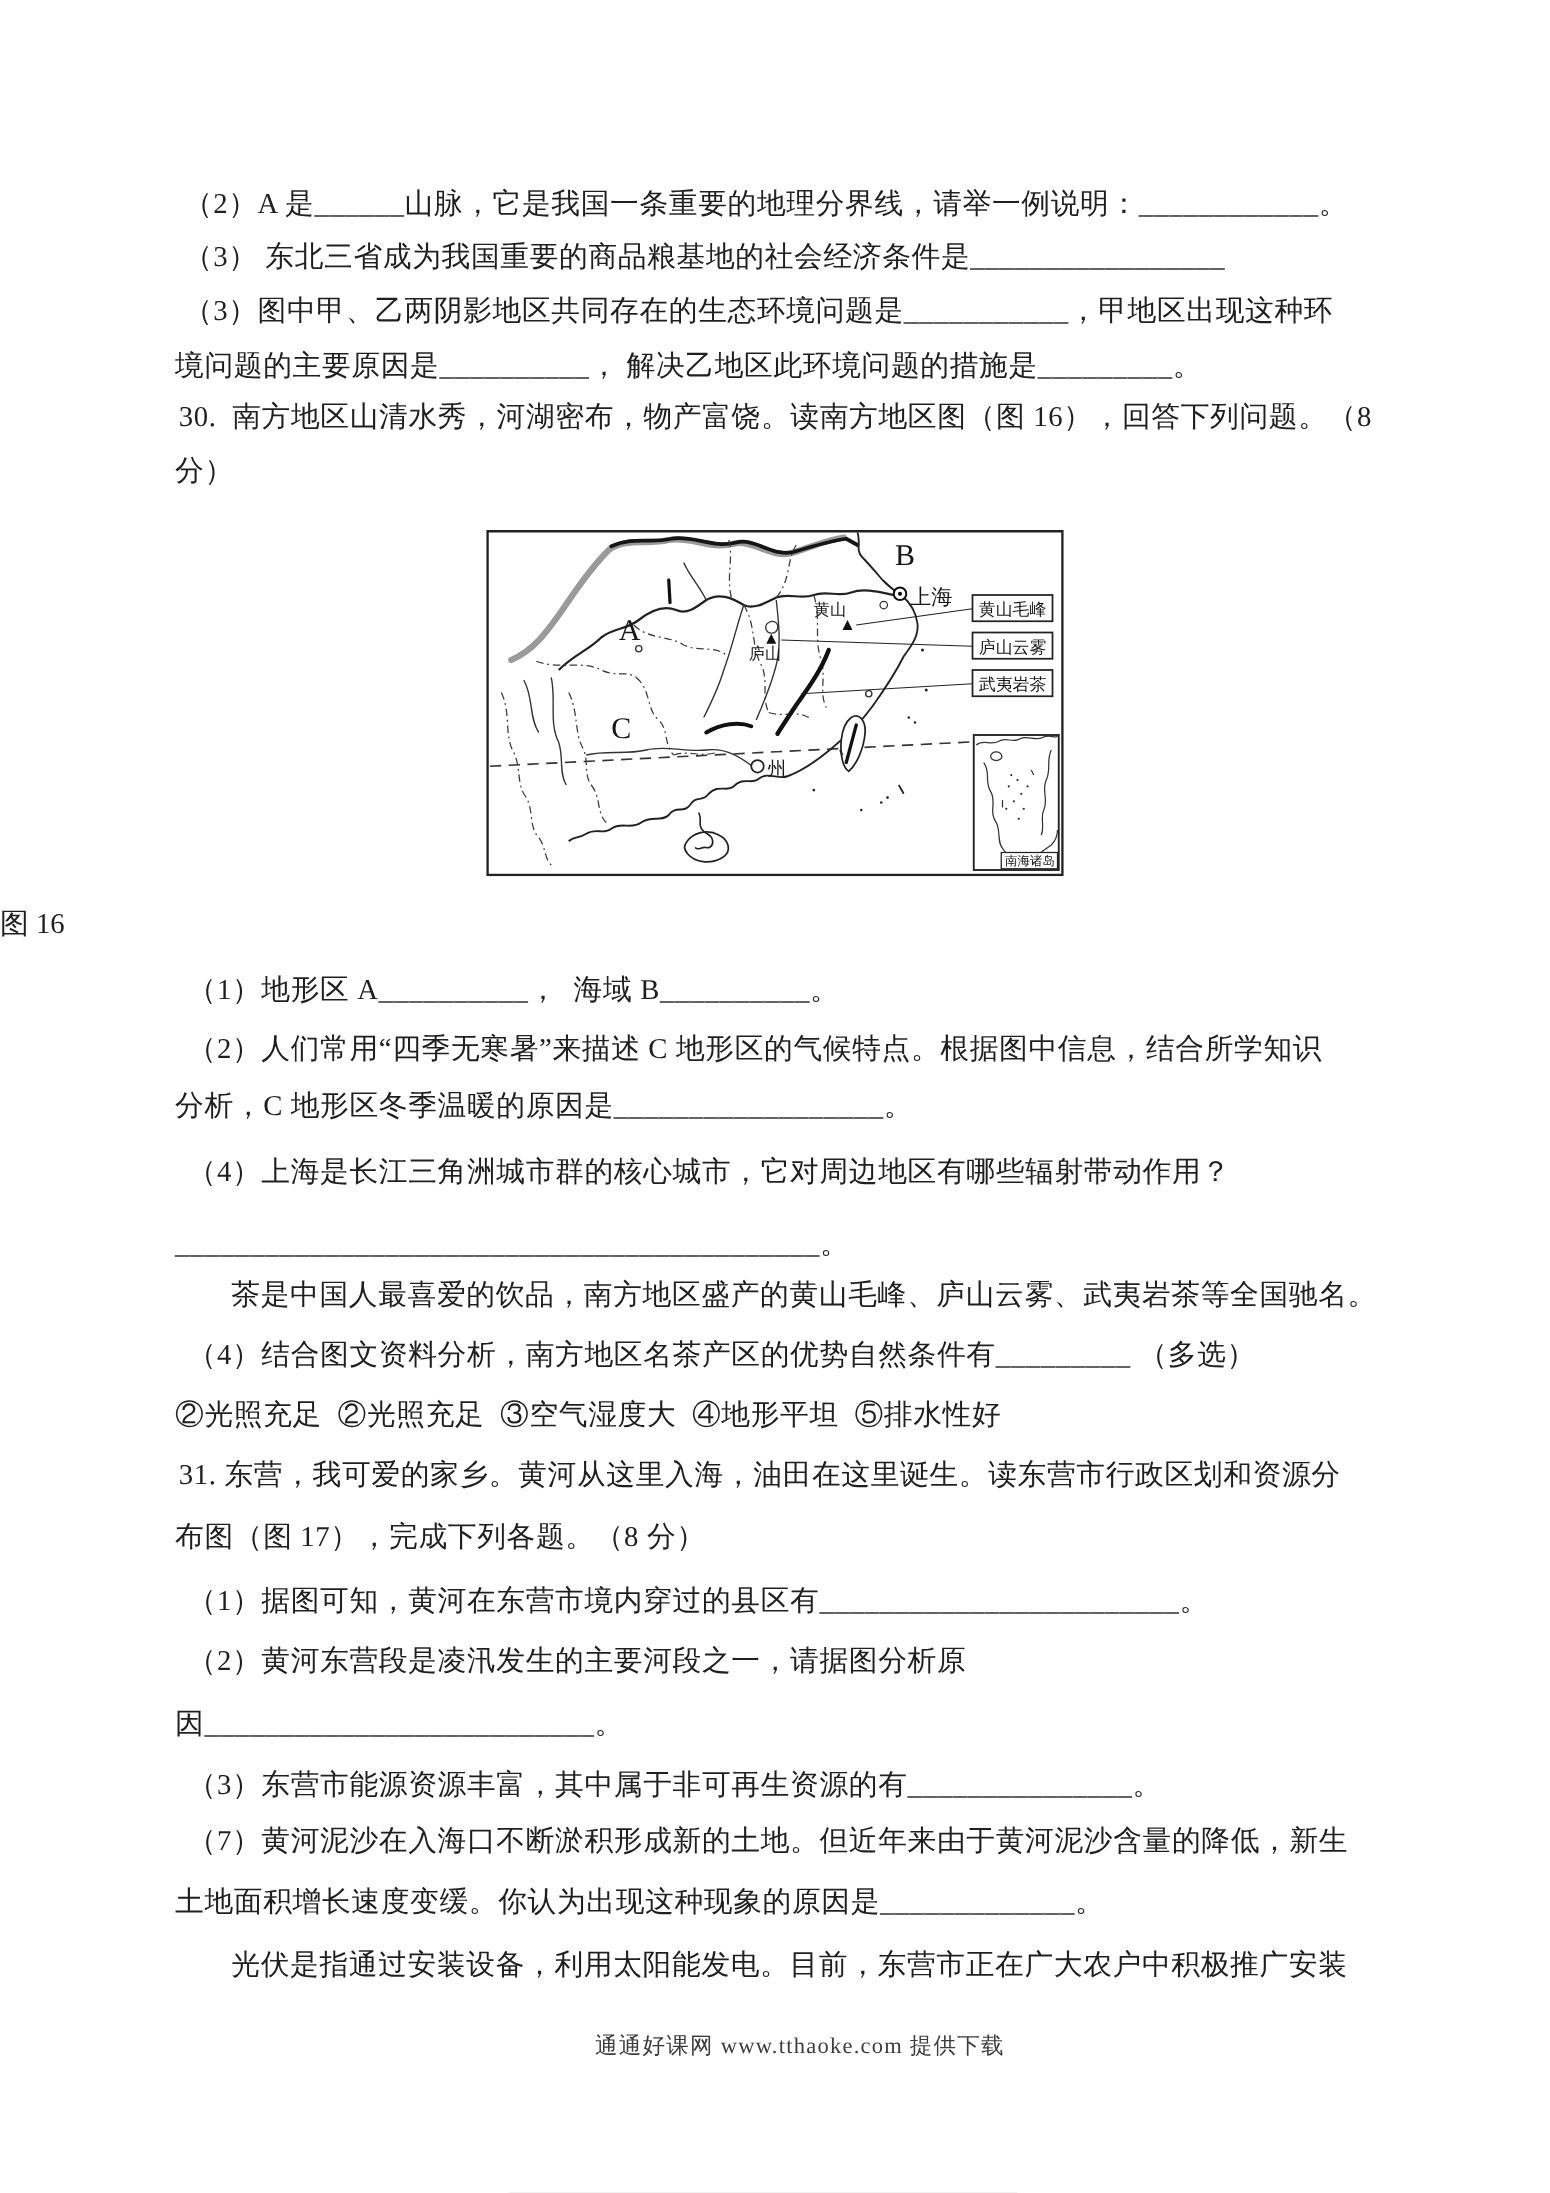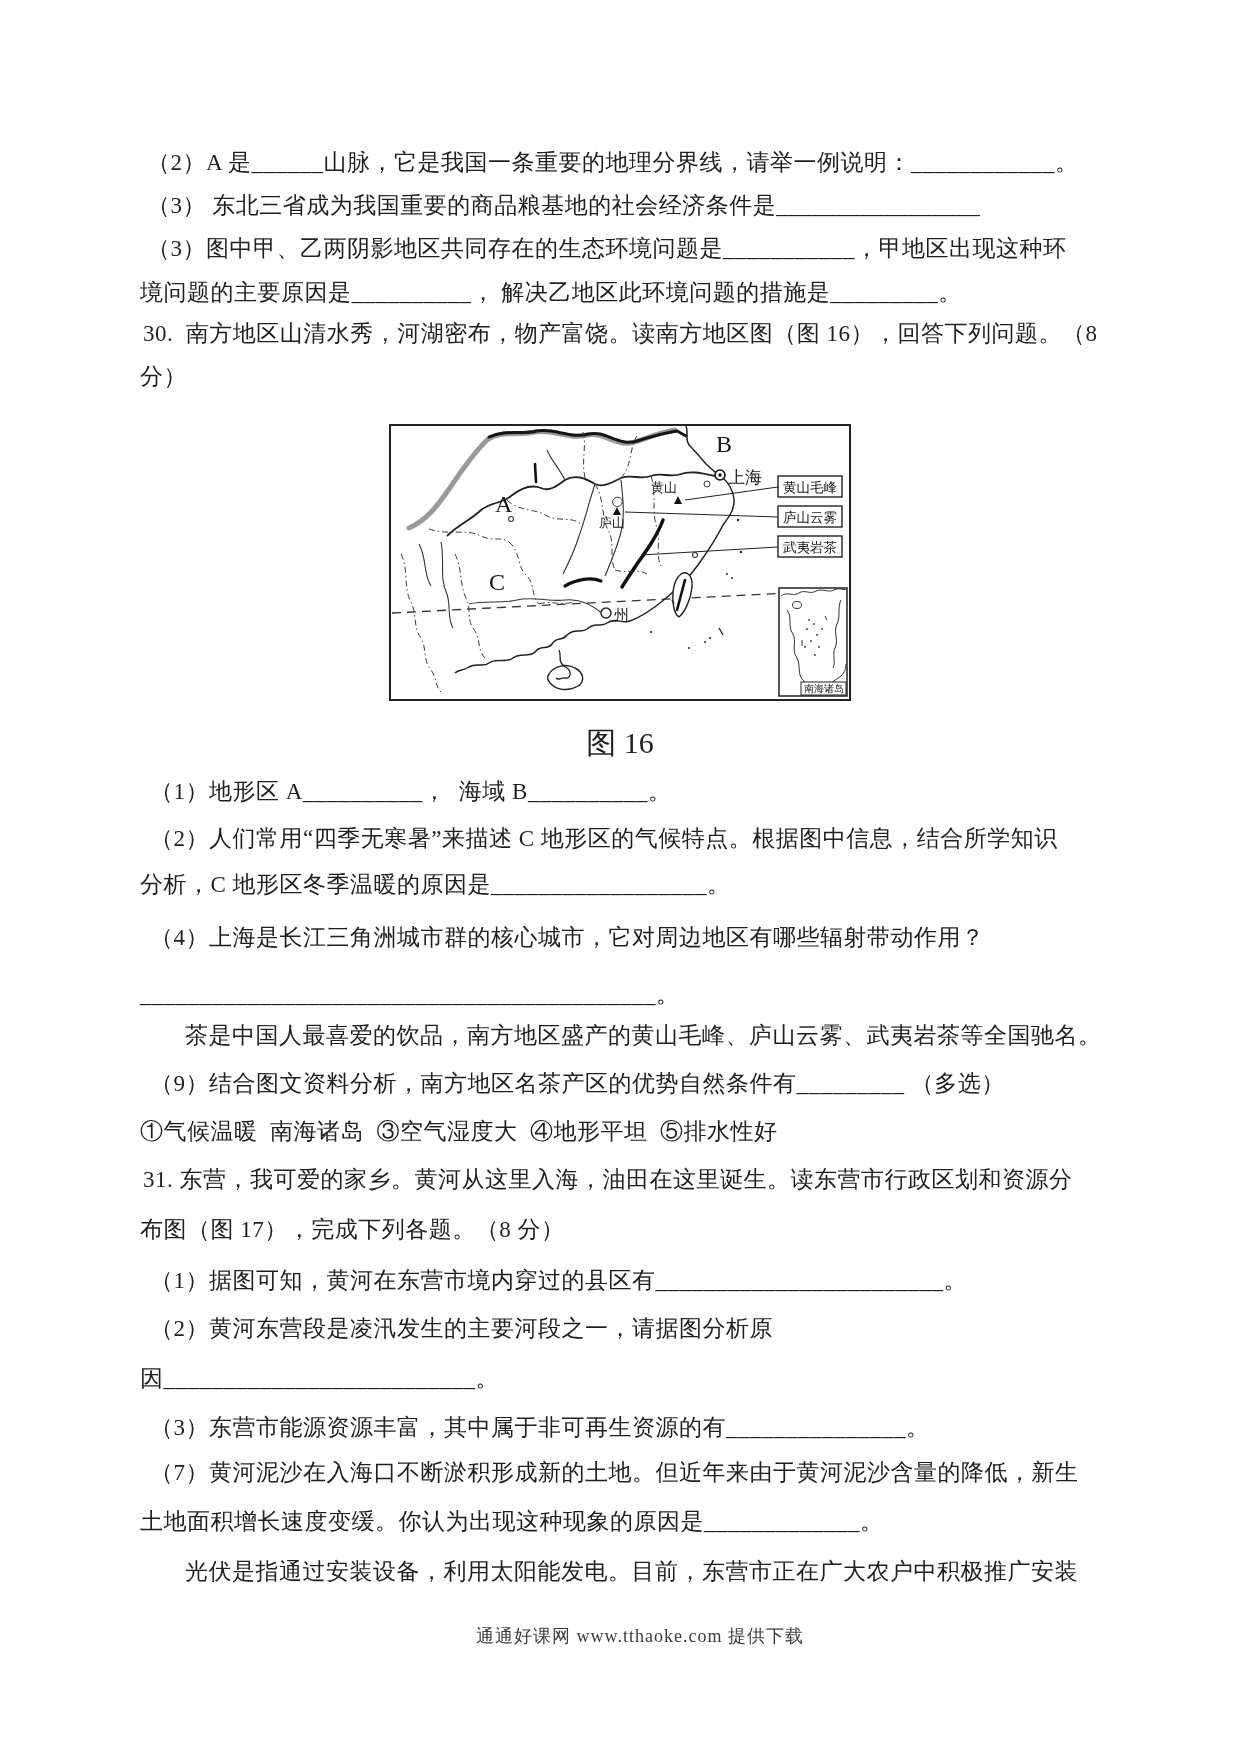--- a/index.html
+++ b/index.html
@@ -14,22 +14,21 @@
   .ln{
     position:absolute;
     font-size:23px;
     line-height:30px;
     white-space:pre;
     letter-spacing:0.5px;
   }
   .caption{
     position:absolute;
     left:0;right:0;
-    text-align:center;
-    font-size:30px;
+    font-size:23px;
   }
   .map-wrap{position:absolute;}
   .footer{
     position:absolute;
     left:0;right:0;
     text-align:center;
     font-size:18px;
     color:#3c3c3c;
     letter-spacing:1px;
     margin-left:40px;
@@ -174,22 +173,22 @@
   </div>
 
   <div class="caption" style="top:723px">图 16</div>
 
   <div class="ln" style="left:150px;top:777px">（1）地形区 A__________，  海域 B__________。</div>
   <div class="ln" style="left:150px;top:824px">（2）人们常用“四季无寒暑”来描述 C 地形区的气候特点。根据图中信息，结合所学知识</div>
   <div class="ln" style="left:140px;top:870px">分析，C 地形区冬季温暖的原因是__________________。</div>
   <div class="ln" style="left:150px;top:923px">（4）上海是长江三角洲城市群的核心城市，它对周边地区有哪些辐射带动作用？</div>
   <div class="ln" style="left:140px;top:980px">___________________________________________。</div>
   <div class="ln" style="left:185px;top:1021px">茶是中国人最喜爱的饮品，南方地区盛产的黄山毛峰、庐山云雾、武夷岩茶等全国驰名。</div>
-  <div class="ln" style="left:150px;top:1069px">（9）结合图文资料分析，南方地区名茶产区的优势自然条件有_________ （多选）</div>
-  <div class="ln" style="left:140px;top:1117px">①气候温暖  南海诸岛  ③空气湿度大  ④地形平坦  ⑤排水性好</div>
+  <div class="ln" style="left:150px;top:1069px">（4）结合图文资料分析，南方地区名茶产区的优势自然条件有_________ （多选）</div>
+  <div class="ln" style="left:140px;top:1117px">②光照充足  ②光照充足  ③空气湿度大  ④地形平坦  ⑤排水性好</div>
   <div class="ln" style="left:143px;top:1165px">31. 东营，我可爱的家乡。黄河从这里入海，油田在这里诞生。读东营市行政区划和资源分</div>
   <div class="ln" style="left:140px;top:1215px">布图（图 17），完成下列各题。（8 分）</div>
   <div class="ln" style="left:150px;top:1266px">（1）据图可知，黄河在东营市境内穿过的县区有________________________。</div>
   <div class="ln" style="left:150px;top:1314px">（2）黄河东营段是凌汛发生的主要河段之一，请据图分析原</div>
   <div class="ln" style="left:140px;top:1364px">因__________________________。</div>
   <div class="ln" style="left:150px;top:1413px">（3）东营市能源资源丰富，其中属于非可再生资源的有_______________。</div>
   <div class="ln" style="left:150px;top:1458px">（7）黄河泥沙在入海口不断淤积形成新的土地。但近年来由于黄河泥沙含量的降低，新生</div>
   <div class="ln" style="left:185px;top:1557px">光伏是指通过安装设备，利用太阳能发电。目前，东营市正在广大农户中积极推广安装</div>
   <div class="ln" style="left:140px;top:1507px">土地面积增长速度变缓。你认为出现这种现象的原因是_____________。</div>
 

